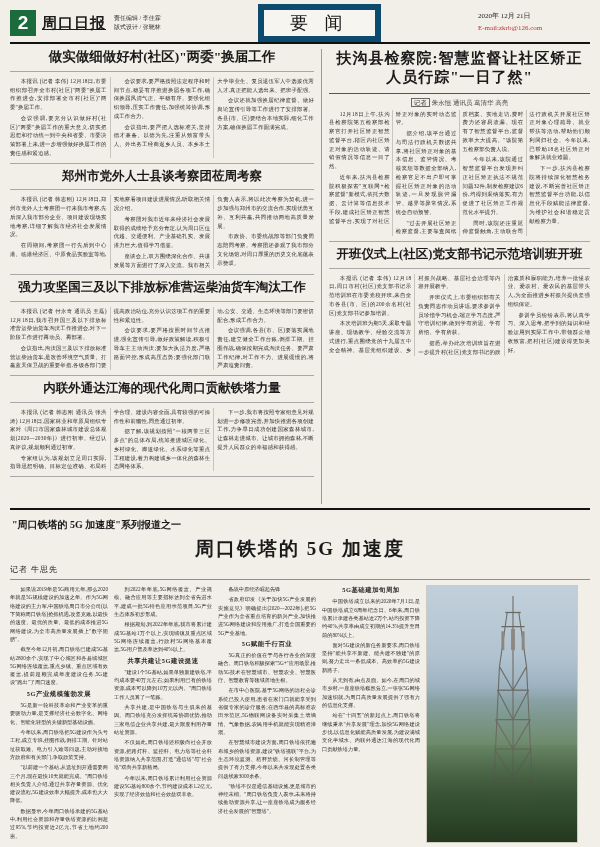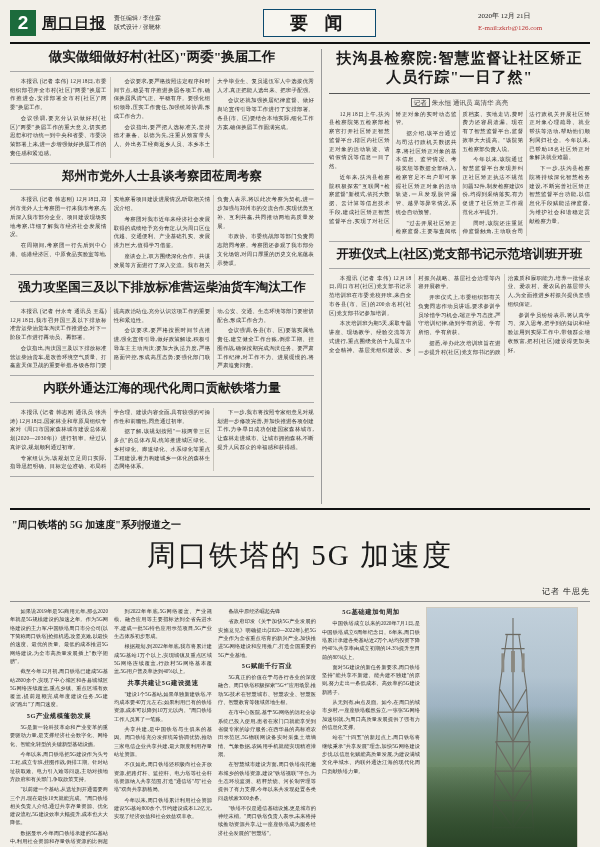--- a/index.html
+++ b/index.html
@@ -45,23 +45,23 @@
     font-size:6px;
     line-height:1.5;
     color:#333;
     white-space:nowrap;
   }
   .mast-center{
     flex:1;
     display:flex;justify-content:center;
   }
   .yaowen{
-    border:1px solid #0c4a6e;
+    border:6px solid #0c4a6e;
     padding:1px 26px;
-    font-size:18px;font-weight:bold;
+    font-size:18px;font-weight:normal;
     letter-spacing:6px;
     background:#f7f5ef;
   }
   .mast-right{
     font-size:7px;
     line-height:1.7;
     white-space:nowrap;
     min-width:112px;
   }
   .mast-email{color:#b33;}
@@ -130,27 +130,27 @@
     position:relative;
     height:352px;
     box-sizing:border-box;
   }
   .series-label{
     font-size:10px;font-weight:bold;
     margin:2px 0 0 2px;
   }
   .feature-title{
     text-align:center;
-    font-size:29px;
-    font-weight:normal;
+    font-size:19px;
+    font-weight:bold;
     letter-spacing:2px;
-    margin:4px 0 10px 0;
+    margin:4px 0 2px 0;
   }
   .feature-by{
-    text-align:right;
+    text-align:left;
     font-size:8px;
     margin-bottom:0;
     letter-spacing:1px;
   }
   .feature-hr{
     border:0;border-top:1px solid #8e8e8e;margin:4px 0 5px 0;
   }
   .feature-cols{
     display:flex;
     gap:6px;

